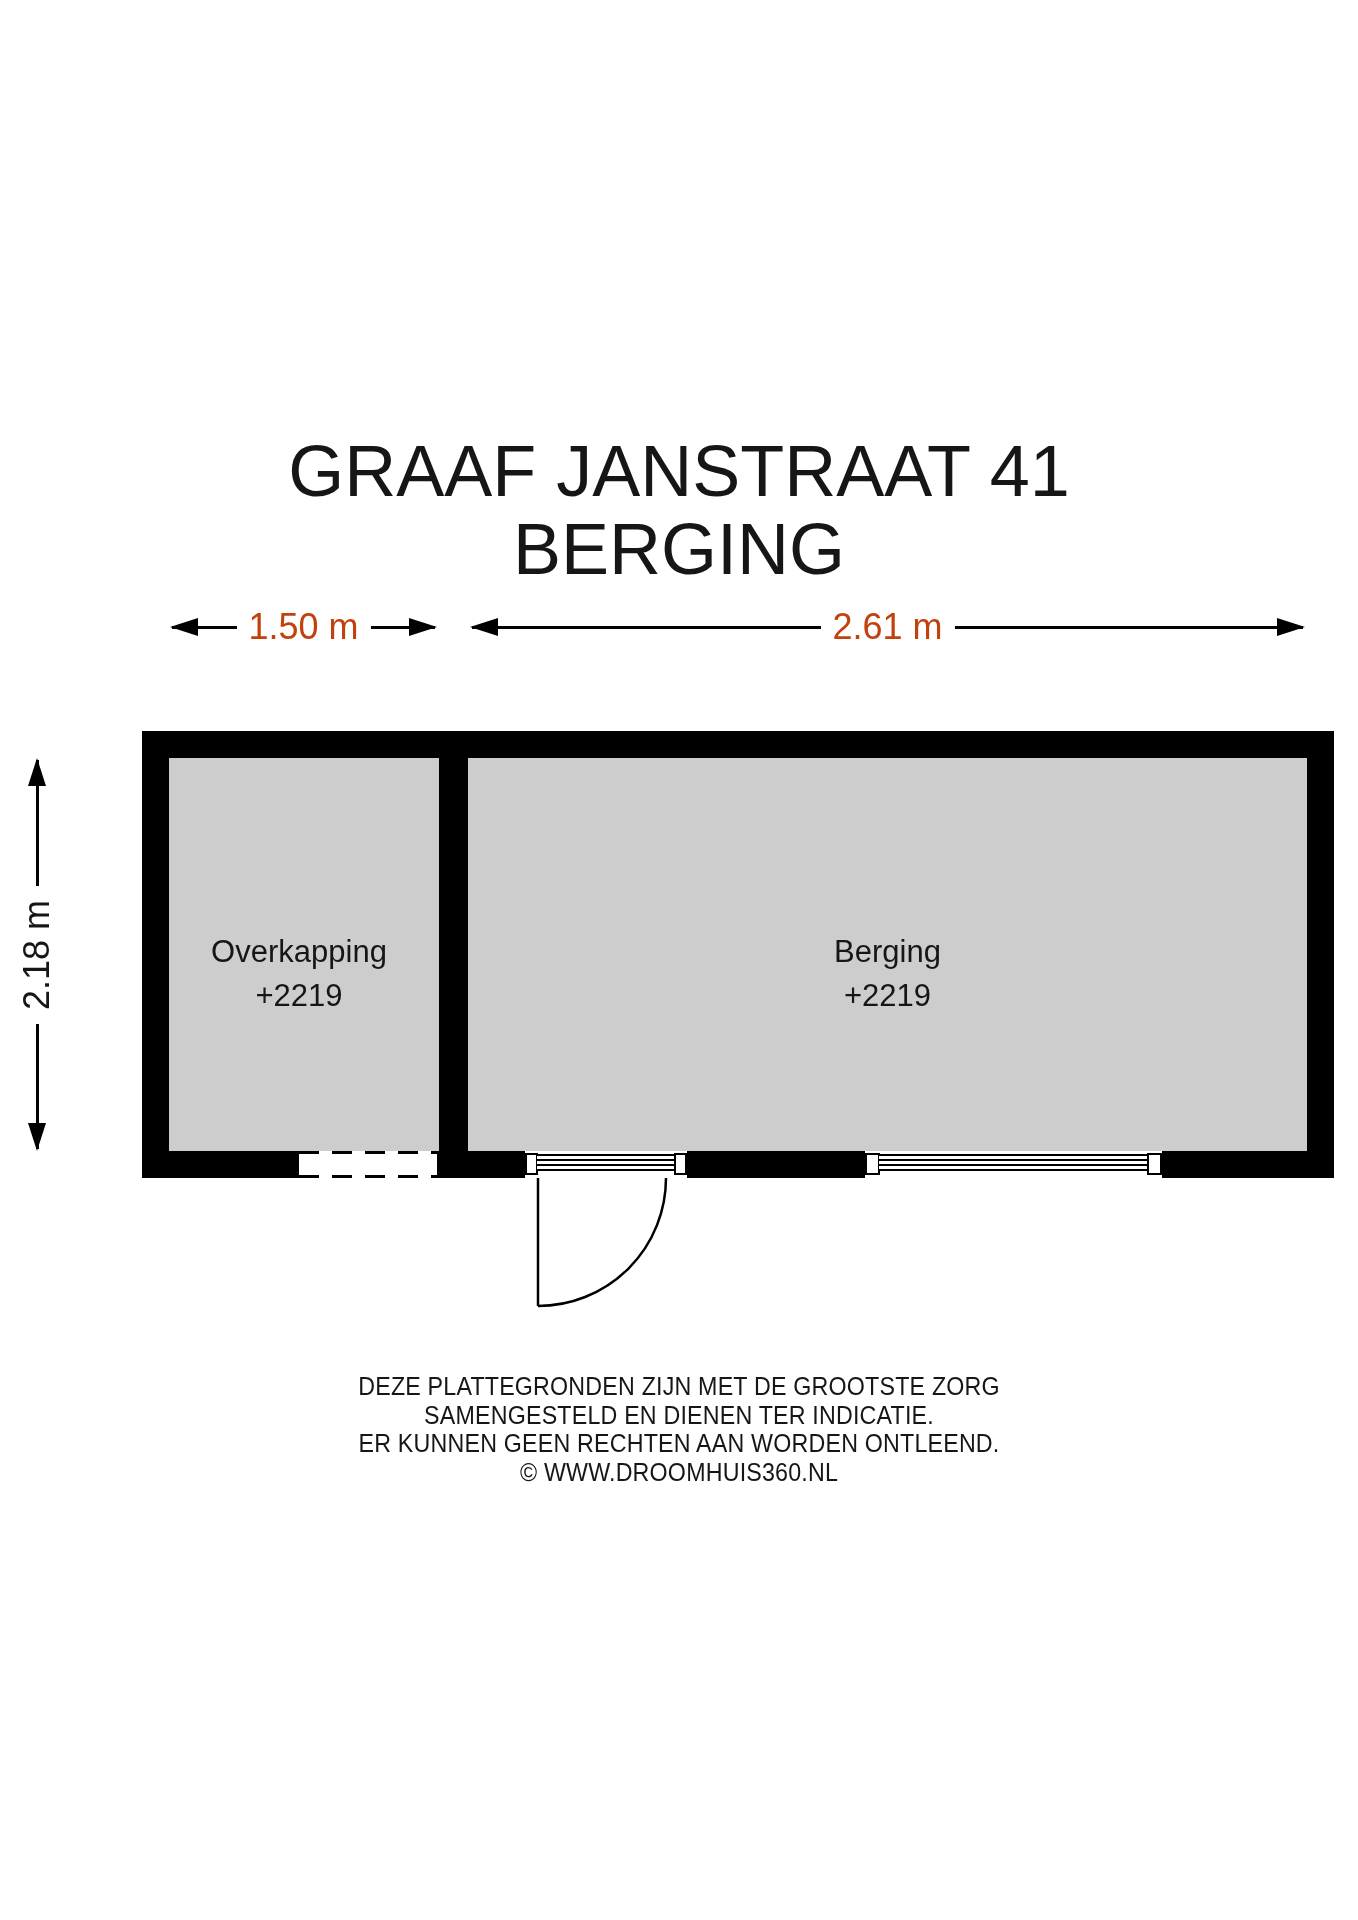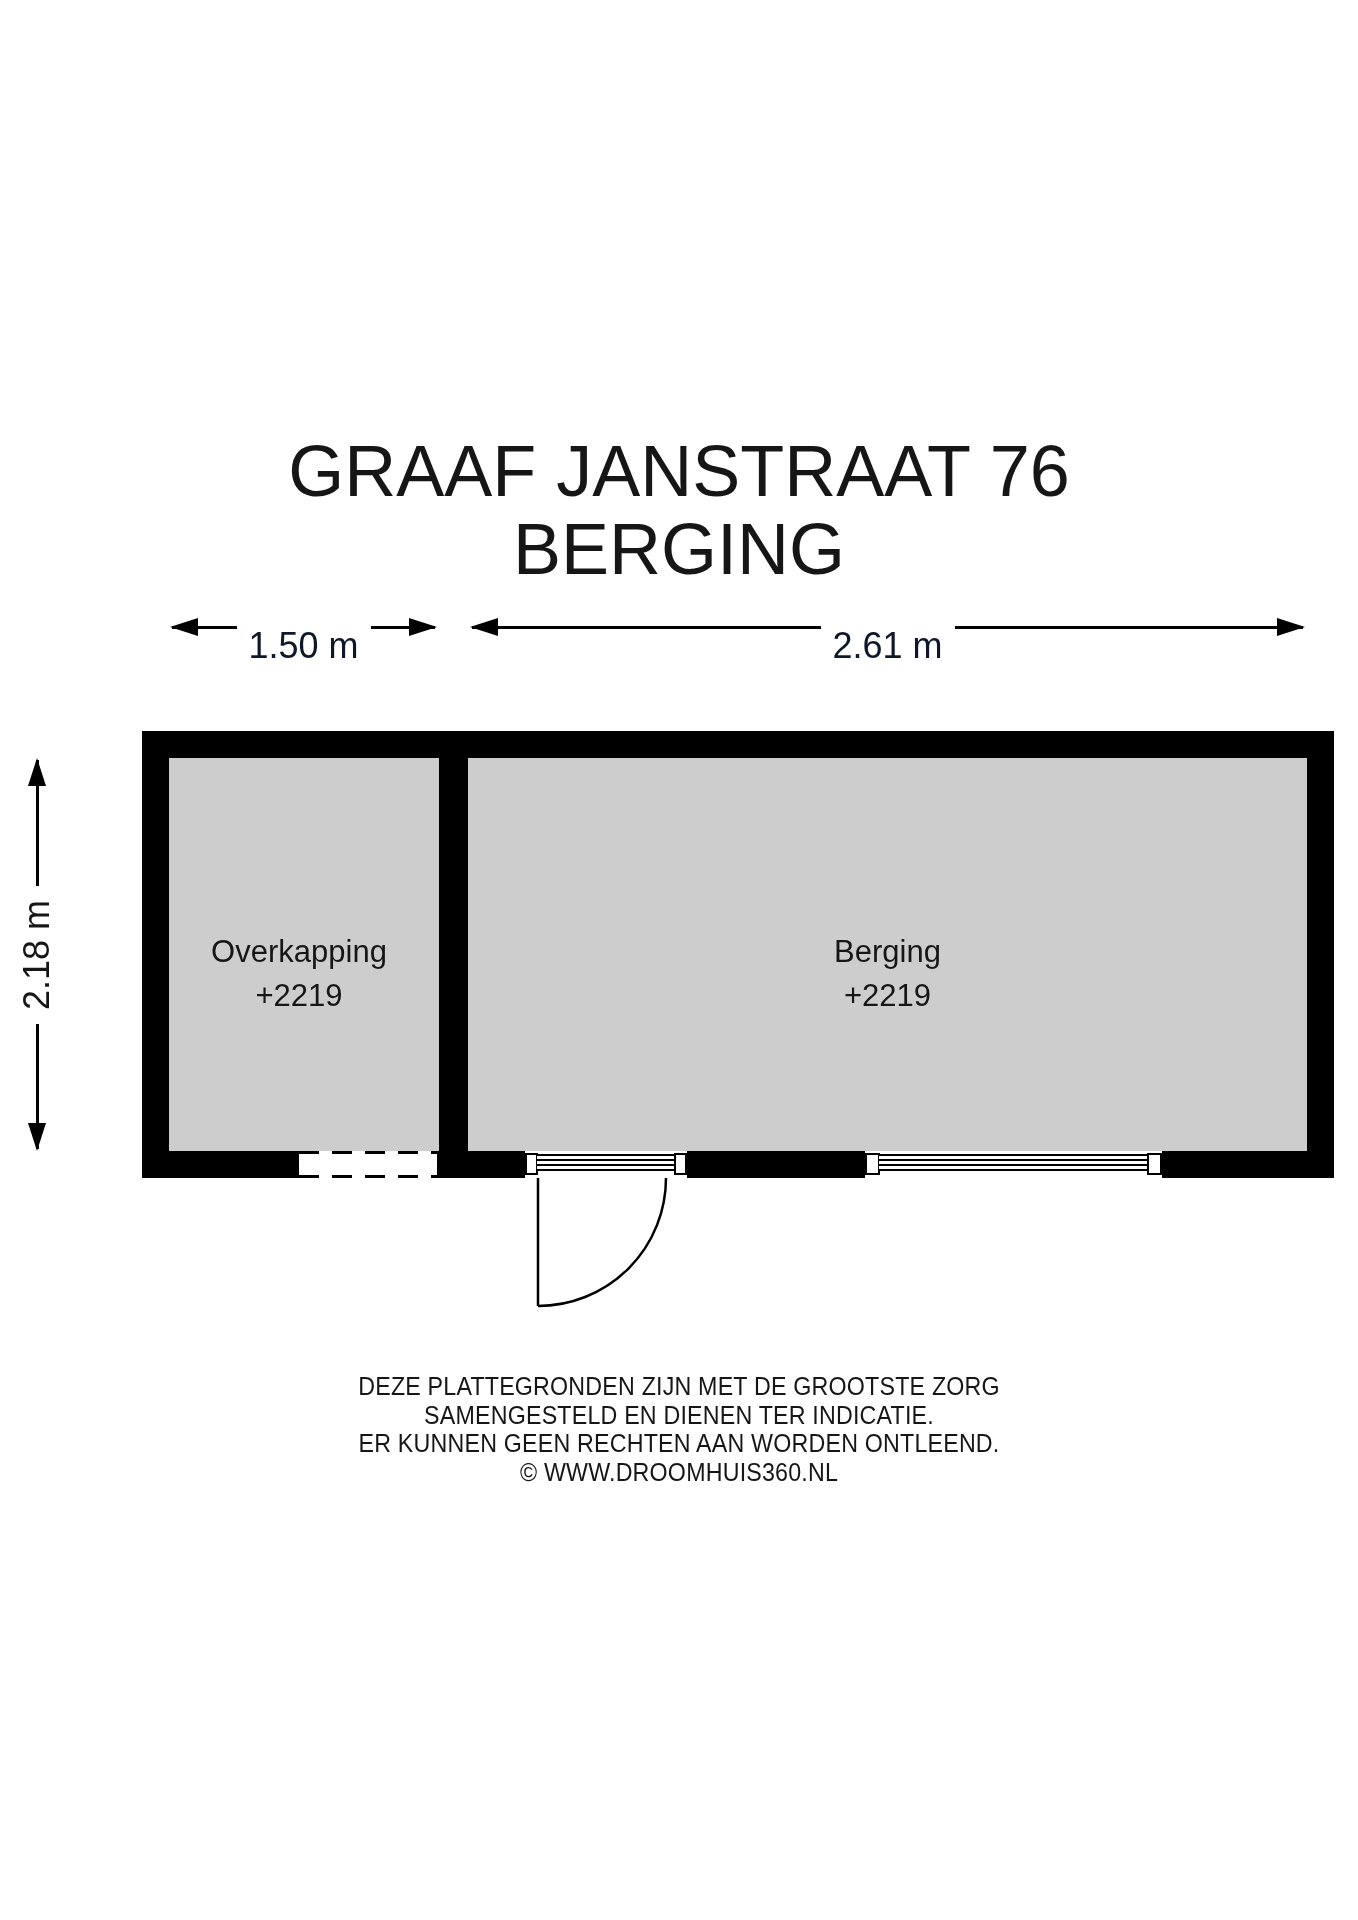--- a/index.html
+++ b/index.html
@@ -23,21 +23,21 @@
     letter-spacing:0px;
   }
   
   .dim-h{position:absolute;height:0;}
   .dim-h .line{position:absolute;left:2px;right:2px;top:-1px;height:2.5px;background:#000;}
   .dim-h .head{position:absolute;width:0;height:0;top:-9px;}
   .dim-h .head.left{left:0;border-top:9px solid transparent;border-bottom:9px solid transparent;border-right:28px solid #000;}
   .dim-h .head.right{right:0;border-top:9px solid transparent;border-bottom:9px solid transparent;border-left:28px solid #000;}
   .dim-h .dim-label{
     position:absolute;left:50%;top:0;transform:translate(-50%,-50%);
-    background:var(--bg);padding:0 12px;font-size:36px;white-space:nowrap;color:#0f172a;margin-top:19px;
+    background:var(--bg);padding:0 12px;font-size:36px;white-space:nowrap;color:#c2410c;
   }
   .dim-v{position:absolute;width:0;}
   .dim-v .line{position:absolute;top:2px;bottom:2px;left:-1px;width:2.5px;background:#000;}
   .dim-v .head{position:absolute;width:0;height:0;left:-9px;}
   .dim-v .head.top{top:0;border-left:9px solid transparent;border-right:9px solid transparent;border-bottom:28px solid #000;}
   .dim-v .head.bottom{bottom:0;border-left:9px solid transparent;border-right:9px solid transparent;border-top:28px solid #000;}
   .dim-v .dim-label{
     position:absolute;left:0;top:50%;
     transform:translate(-50%,-50%) rotate(-90deg);
     background:var(--bg);padding:0 14px;font-size:36px;white-space:nowrap;color:#161616;
@@ -82,21 +82,21 @@
     transform:scaleX(0.93);transform-origin:50% 0;
     letter-spacing:0.2px;
   }
 </style>
 </head>
 <body>
 
 <div id="canvas">
 
   <div class="title-block">
-    <div>GRAAF JANSTRAAT 76</div>
+    <div>GRAAF JANSTRAAT 41</div>
     <div>BERGING</div>
   </div>
 
   <div class="dim-h" style="left:170px;top:627px;width:267px;">
     <div class="line"></div>
     <div class="head left"></div>
     <div class="head right"></div>
     <div class="dim-label">1.50 m</div>
   </div>
 

